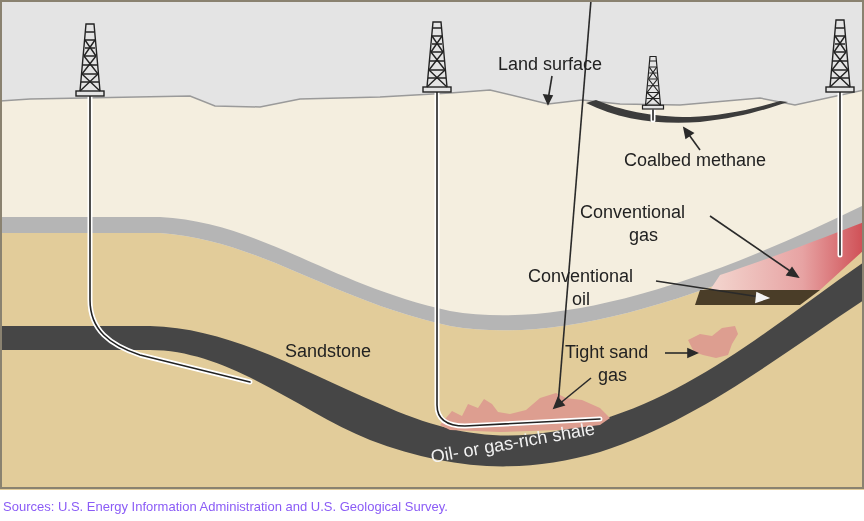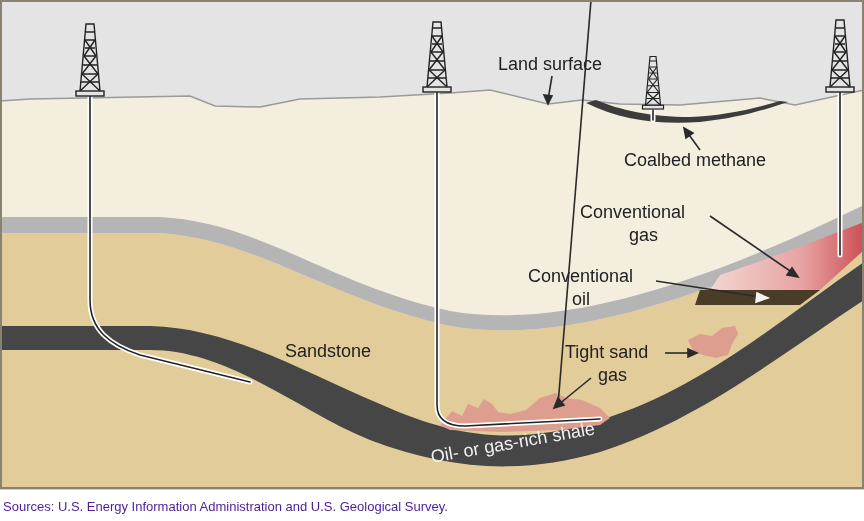--- a/index.html
+++ b/index.html
@@ -1,20 +1,20 @@
 <!DOCTYPE html>
 <html><head>
 <meta charset="utf-8">
 <style>
   html, body { margin: 0; padding: 0; background: #ffffff; }
   body { width: 864px; height: 521px; position: relative; overflow: hidden; font-family: "Liberation Sans", sans-serif; }
   #diagram { position: absolute; left: 0; top: 0; width: 864px; height: 490px; }
   .lbl { font-family: "Liberation Sans", sans-serif; fill: #222; font-size: 18px; }
   .lbl-shale { font-family: "Liberation Sans", sans-serif; fill: #f2f2f2; font-size: 18px; }
-  #source { position: absolute; left: 3px; top: 499px; font-size: 13px; color: #4c1d95; font-family: "Liberation Sans", sans-serif; }
+  #source { position: absolute; left: 3px; top: 499px; font-size: 13px; color: #8b5cf6; font-family: "Liberation Sans", sans-serif; }
 </style>
 </head>
 <body>
 
 <svg id="diagram" viewBox="0 0 864 490" xmlns="http://www.w3.org/2000/svg">
   <defs>
     <linearGradient id="gasGrad" x1="0" y1="0" x2="1" y2="0">
       <stop offset="0" stop-color="#f3d6cf"></stop>
       <stop offset="0.6" stop-color="#e7a3a3"></stop>
       <stop offset="1" stop-color="#cf4f55"></stop>

